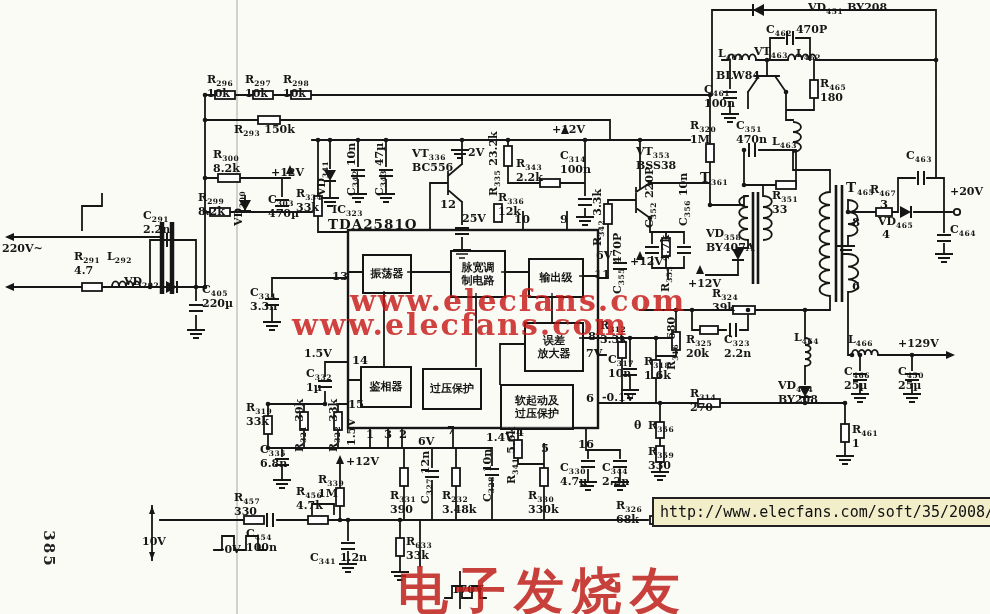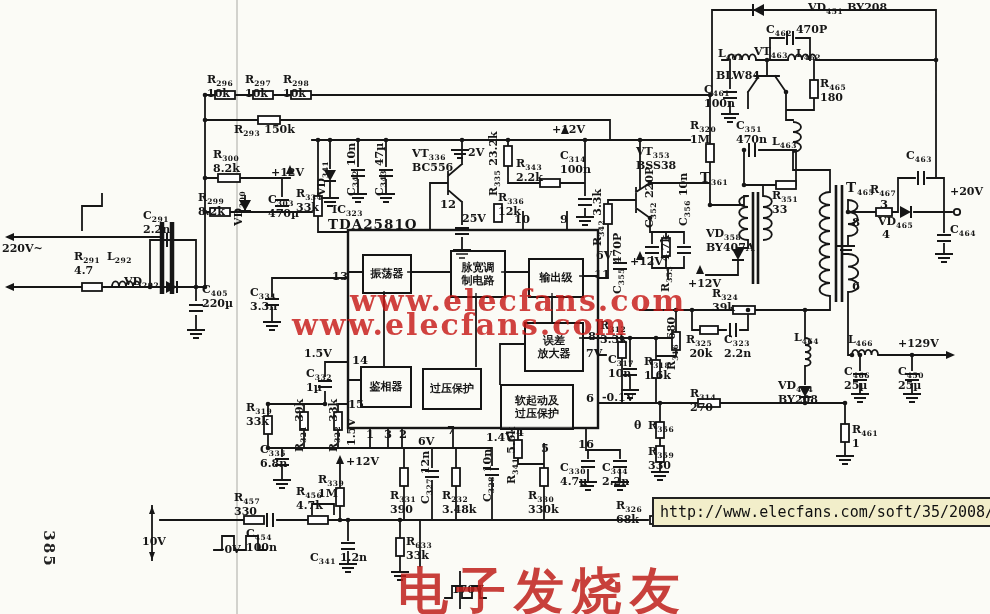--- a/index.html
+++ b/index.html
@@ -298,21 +298,21 @@
       <div class="lbl plain" style="left: 898px; top: 338px;"><span class="t">+129V</span></div>
       <div class="lbl " style="left: 848px; top: 334px;"><span class="t">L<sub>466</sub></span></div>
       <div class="lbl " style="left: 844px; top: 366px;"><span class="t">C<sub>466</sub></span><span class="val">25µ</span></div>
       <div class="lbl " style="left: 898px; top: 366px;"><span class="t">C<sub>450</sub></span><span class="val">25µ</span></div>
       <div class="lbl " style="left: 778px; top: 380px;"><span class="t">VD<sub>464</sub></span><span class="val">BY208</span></div>
       <div class="lbl " style="left: 794px; top: 332px;"><span class="t">L<sub>464</sub></span></div>
       <div class="lbl " style="left: 852px; top: 424px;"><span class="t">R<sub>461</sub></span><span class="val">1</span></div>
       <div class="lbl " style="left: 712px; top: 288px;"><span class="t">R<sub>324</sub></span><span class="val">39k</span></div>
       <div class="lbl " style="left: 600px; top: 320px;"><span class="t">R<sub>312</sub></span><span class="val">3.3k</span></div>
       <div class="lbl vert" style="left: 666px; top: 370px;"><span class="t">R<sub>316</sub></span><span class="val">680</span></div>
-      <div class="lbl " style="left: 686px; top: 334px; text-align: right;"><span class="t">R<sub>325</sub></span><span class="val">20k</span></div>
+      <div class="lbl " style="left: 686px; top: 334px;"><span class="t">R<sub>325</sub></span><span class="val">20k</span></div>
       <div class="lbl " style="left: 724px; top: 334px;"><span class="t">C<sub>323</sub></span><span class="val">2.2n</span></div>
       <div class="lbl " style="left: 608px; top: 354px;"><span class="t">C<sub>317</sub></span><span class="val">10n</span></div>
       <div class="lbl " style="left: 644px; top: 356px;"><span class="t">R<sub>318</sub></span><span class="val">1.6k</span></div>
       <div class="lbl plain" style="left: 602px; top: 392px;"><span class="t">-0.1V</span></div>
       <div class="lbl " style="left: 690px; top: 388px;"><span class="t">R<sub>314</sub></span><span class="val">270</span></div>
       <div class="lbl plain" style="left: 634px; top: 420px;"><span class="t">θ</span></div>
       <div class="lbl " style="left: 648px; top: 420px;"><span class="t">R<sub>356</sub></span></div>
       <div class="lbl " style="left: 648px; top: 446px;"><span class="t">R<sub>359</sub></span><span class="val">330</span></div>
       <div class="lbl pin" style="left: 578px; top: 438px;"><span class="t">16</span></div>
       <div class="lbl " style="left: 560px; top: 462px;"><span class="t">C<sub>330</sub></span><span class="val">4.7µ</span></div>

